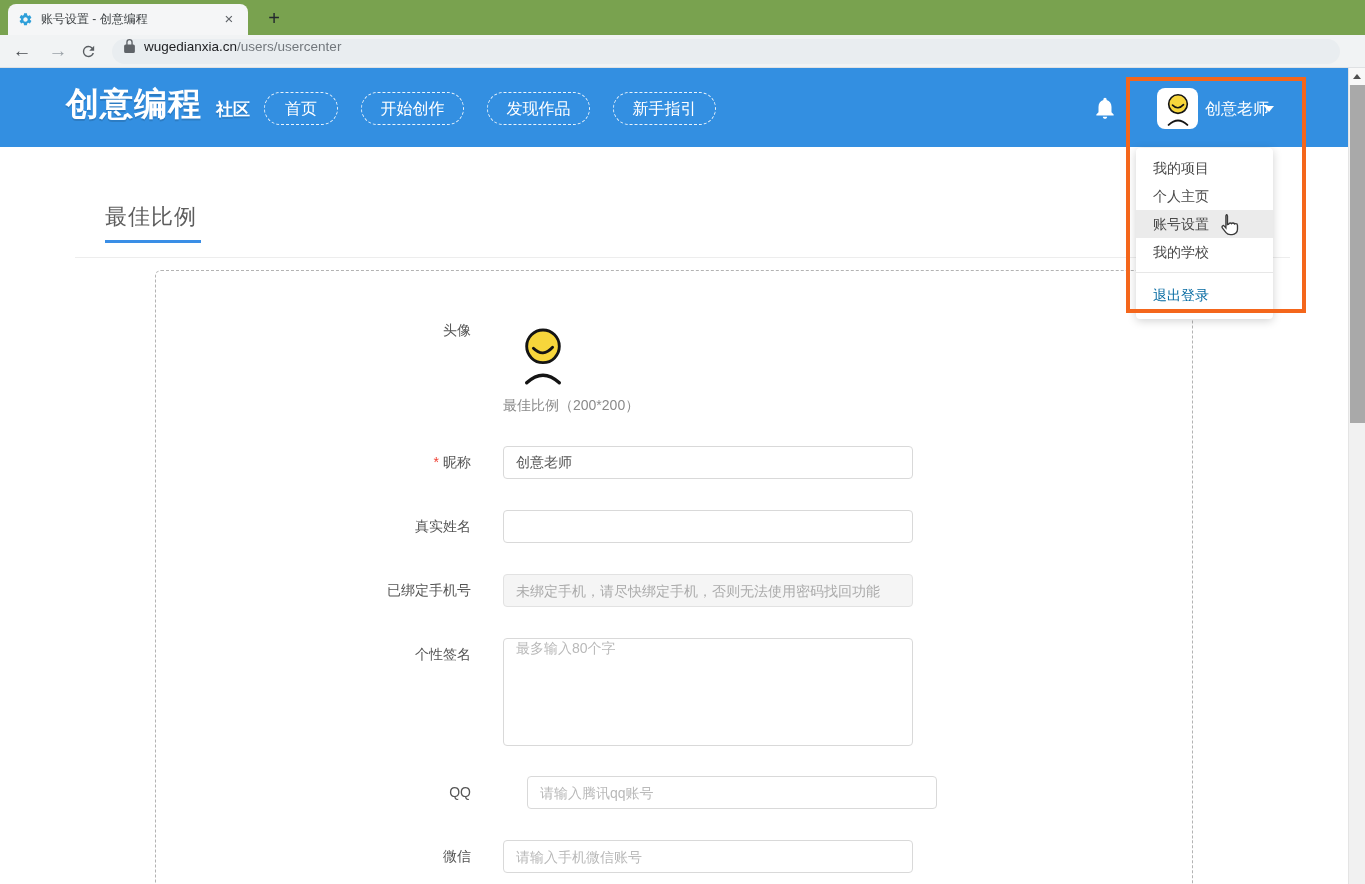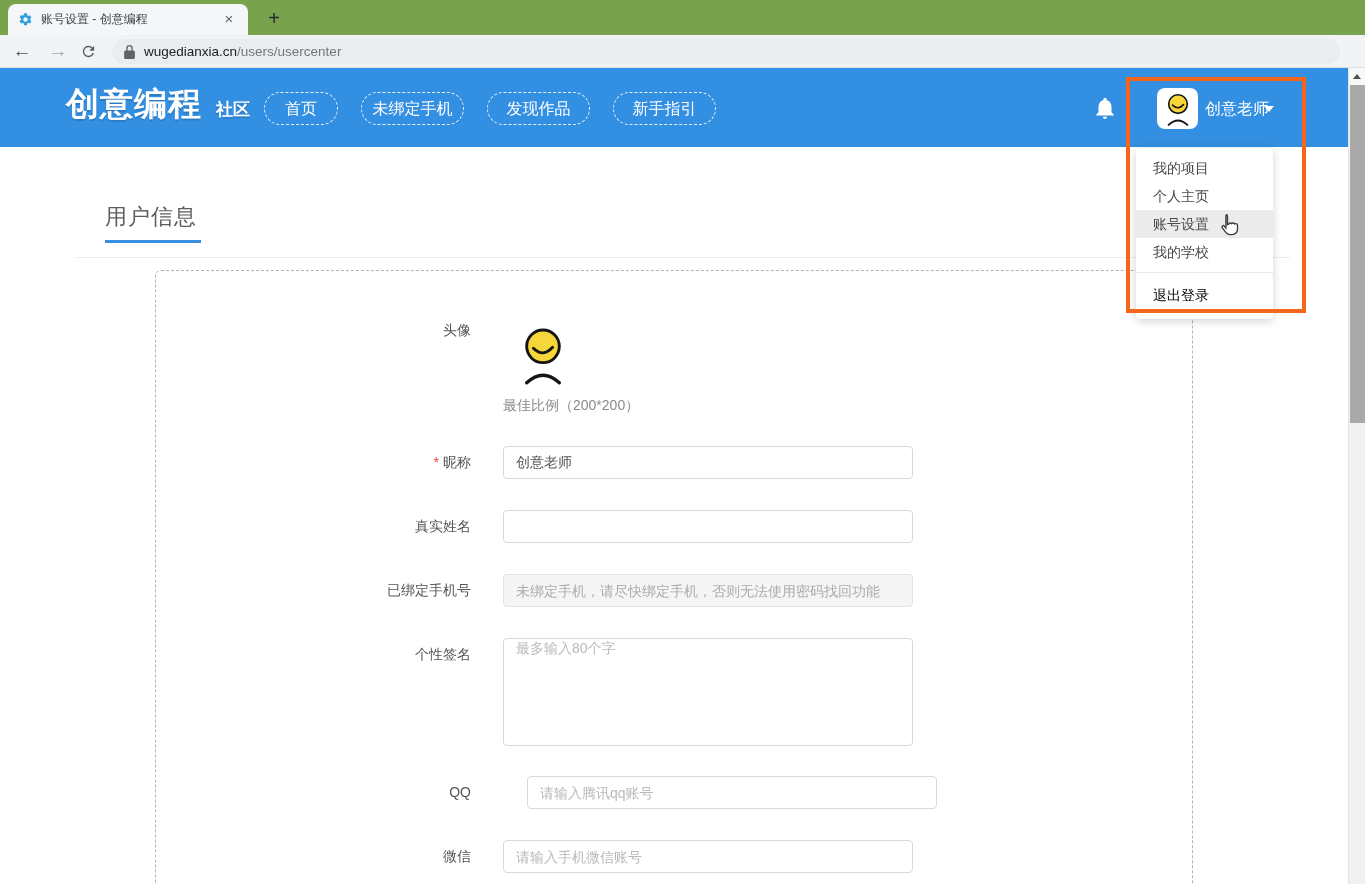--- a/index.html
+++ b/index.html
@@ -17,21 +17,21 @@
   .tab-title{flex:1;font-size:12px;color:#3c4043;white-space:nowrap;overflow:hidden;margin-left:8px;}
   .tab-close{font-size:15px;color:#5f6368;width:18px;height:18px;line-height:16px;text-align:center;border-radius:50%;cursor:default;}
   .newtab{position:absolute;left:260px;top:6px;width:28px;height:26px;color:#23292e;
           font-size:20px;line-height:24px;text-align:center;}
   .toolbar{position:absolute;left:0;top:35px;width:1365px;height:33px;background:#f1f3f4;border-bottom:1px solid #dfe1e3;}
   .navbtn{position:absolute;top:0;height:33px;line-height:31px;font-size:19px;text-align:center;width:28px;}
   .navbtn.back{left:8px;color:#474b4f;}
   .navbtn.fwd{left:44px;color:#9aa0a6;}
   .reload{position:absolute;left:80px;top:8px;width:17px;height:17px;}
   .omnibox{position:absolute;left:112px;top:4px;width:1228px;height:25px;background:#e9edf0;
-           border-radius:13px;display:flex;align-items:center;padding:0 12px;}
+           border-radius:13px;display:flex;padding:0 12px;}
   .urltext{font-size:13.5px;color:#202124;margin-left:9px;white-space:nowrap;}
   .urltext .path{color:#72777c;}
 
   
   .navbar{position:absolute;left:0;top:68px;width:1348px;height:79px;background:var(--navbar-blue);}
   .logo{position:absolute;left:66px;top:14px;color:#fff;white-space:nowrap;
         text-shadow:0 2px 0 rgba(0,0,0,.13);}
   .logo .big{font-size:33px;font-weight:900;letter-spacing:1px;}
   .logo .small{font-size:17px;font-weight:700;margin-left:14px;}
   .pill{position:absolute;top:24px;height:33px;line-height:31px;text-align:center;color:#fff;
@@ -46,21 +46,21 @@
   .nav-user{position:absolute;left:1205px;top:21px;height:40px;line-height:40px;color:#fff;font-size:16px;}
   .caret{position:absolute;left:1264px;top:38px;width:0;height:0;
          border-left:5px solid transparent;border-right:5px solid transparent;border-top:6px solid #fff;}
 
   
   .dropdown{position:absolute;left:1136px;top:148px;width:137px;background:#fff;border-radius:4px;
             box-shadow:0 2px 10px rgba(0,0,0,.18);padding:6px 0 8px 0;z-index:40;}
   .dd-item{height:28px;line-height:28px;padding-left:17px;font-size:14px;color:#4a4a4a;position:relative;}
   .dd-item.active{background:#ebebeb;}
   .dd-divider{height:1px;background:#e7e7e7;margin:6px 0;}
-  .dd-logout{height:32px;line-height:32px;padding-left:17px;font-size:14px;color:#000000;}
+  .dd-logout{height:32px;line-height:32px;padding-left:17px;font-size:14px;color:#0369a1;}
   .hand-cursor{position:absolute;left:80px;top:1px;width:27px;height:27px;}
 
   
   .annotation{position:absolute;left:1126px;top:77px;width:180px;height:236px;
               border:4px solid var(--annotation-orange);z-index:100;pointer-events:none;}
 
   
   .scrollbar{position:absolute;left:1348px;top:68px;width:17px;height:816px;background:#f1f1f1;
              border-left:1px solid #e4e4e4;z-index:60;}
   .sb-btn{position:absolute;left:0;top:0;width:17px;height:17px;background:#f8f8f8;}
@@ -112,21 +112,21 @@
       <svg width="11" height="14" viewBox="0 0 20 26">
         <path fill="#5f6368" d="M10 0a6 6 0 0 0-6 6v4H3a3 3 0 0 0-3 3v10a3 3 0 0 0 3 3h14a3 3 0 0 0 3-3V13a3 3 0 0 0-3-3h-1V6a6 6 0 0 0-6-6zm-3.5 6a3.5 3.5 0 1 1 7 0v4h-7V6z"></path>
       </svg>
       <span class="urltext"><span>wugedianxia.cn</span><span class="path">/users/usercenter</span></span>
     </div>
   </div>
 
   <div class="navbar">
     <div class="logo"><span class="big">创意编程</span><span class="small">社区</span></div>
     <div class="pill p0">首页</div>
-    <div class="pill p1">未绑定手机</div>
+    <div class="pill p1">开始创作</div>
     <div class="pill p2">发现作品</div>
     <div class="pill p3">新手指引</div>
     <svg class="bell" viewBox="0 0 24 24">
       <path fill="#fff" d="M12 22c1.1 0 2-.9 2-2h-4c0 1.1.9 2 2 2zm6-6v-5c0-3.07-1.63-5.64-4.5-6.32V4c0-.83-.67-1.5-1.5-1.5S10.5 3.17 10.5 4v.68C7.64 5.36 6 7.92 6 11v5l-2 2v1h16v-1l-2-2z"></path>
     </svg>
     <div class="nav-avatar">
       <svg width="28" height="34" viewBox="0 0 50 62">
         <circle cx="25" cy="22" r="17" fill="var(--avatar-yellow)" stroke="#141414" stroke-width="3"></circle>
         <path d="M15 24 Q25 34 35 23" stroke="#141414" stroke-width="3" fill="none" stroke-linecap="round"></path>
         <path d="M8 60 Q25 44 42 60" stroke="#141414" stroke-width="3.5" fill="none" stroke-linecap="round"></path>
@@ -152,21 +152,21 @@
 
   <div class="annotation"></div>
 
   <div class="scrollbar">
     <div class="sb-btn">
         <div class="sb-arrow"></div>
       </div>
     <div class="sb-thumb"></div>
   </div>
 
-  <div class="section-title">用户信息</div>
+  <div class="section-title">最佳比例</div>
   <div class="title-underline"></div>
   <div class="section-sep"></div>
 
   <div class="panel">
 
     <div class="flabel" style="top:51px;">头像</div>
     <div class="avatar-big">
       <svg width="48" height="62" viewBox="0 0 50 62">
         <circle cx="25" cy="22" r="17" fill="var(--avatar-yellow)" stroke="#141414" stroke-width="3"></circle>
         <path d="M15 24 Q25 34 35 23" stroke="#141414" stroke-width="3" fill="none" stroke-linecap="round"></path>

